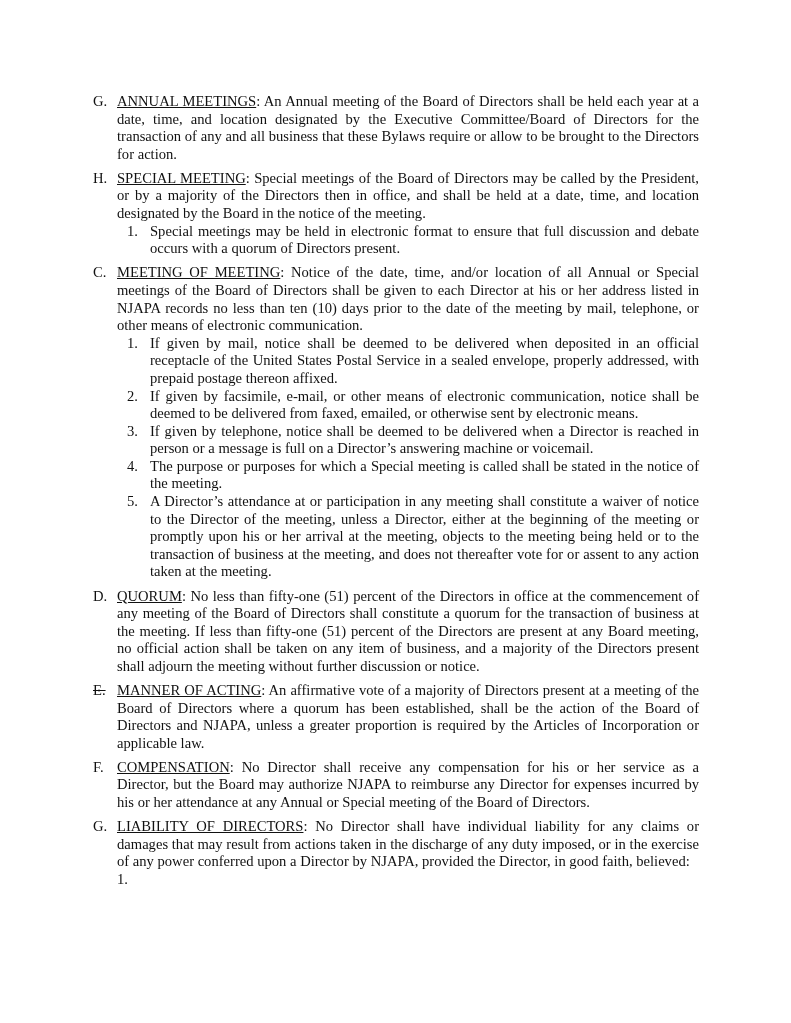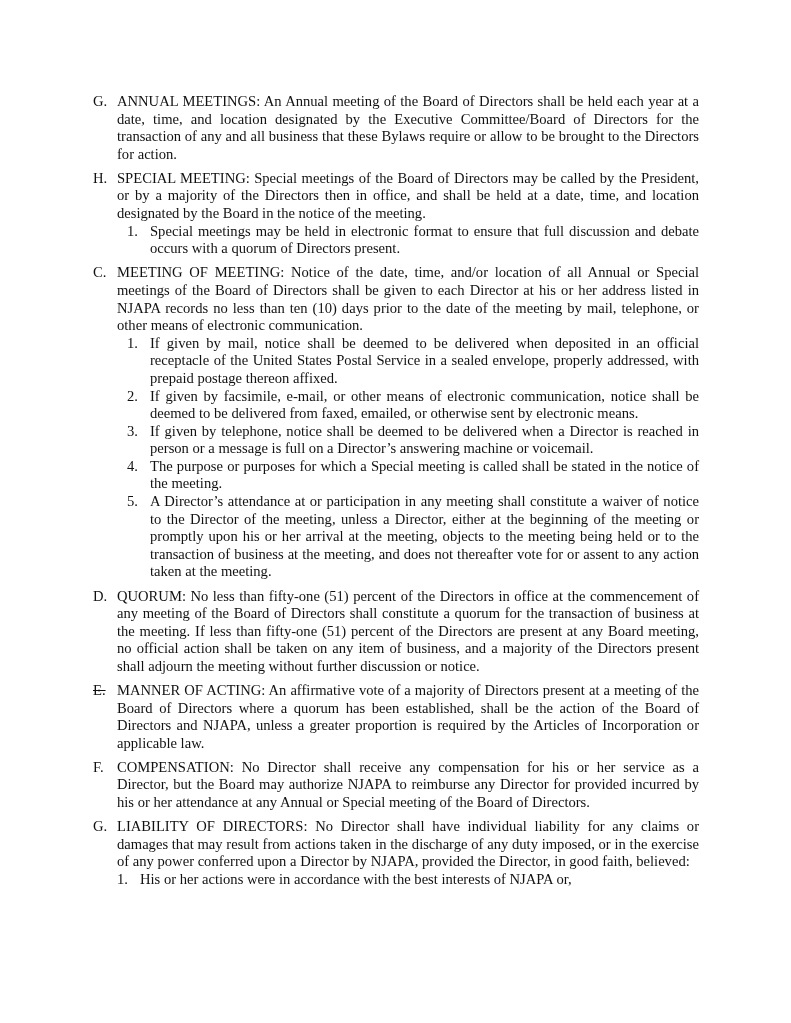--- a/index.html
+++ b/index.html
@@ -19,21 +19,21 @@
     padding-left: 24px;
     margin-bottom: 6.5px;
     text-align: justify;
   }
   .section .letter {
     position: absolute;
     left: 0;
     top: 0;
   }
   .section .letter.struck { text-decoration: line-through; }
-  .heading { }
+  .heading { text-decoration: underline; }
   .items { margin: 0; padding: 0; }
   .item {
     position: relative;
     padding-left: 23px;
     margin-left: 10px;
     text-align: justify;
   }
   .item .num { position: absolute; left: 0; top: 0; }
   .items.tight .item { margin-left: 0; }
 </style>
@@ -90,27 +90,26 @@
     <span class="heading">QUORUM</span><span>: No less than fifty-one (51) percent of the Directors in office at the commencement of any meeting of the Board of Directors shall constitute a quorum for the transaction of business at the meeting. If less than fifty-one (51) percent of the Directors are present at any Board meeting, no official action shall be taken on any item of business, and a majority of the Directors present shall adjourn the meeting without further discussion or notice.</span>
   </div>
 
   <div class="section">
     <span class="letter struck">E.</span>
     <span class="heading">MANNER OF ACTING</span><span>: An affirmative vote of a majority of Directors present at a meeting of the Board of Directors where a quorum has been established, shall be the action of the Board of Directors and NJAPA, unless a greater proportion is required by the Articles of Incorporation or applicable law.</span>
   </div>
 
   <div class="section">
     <span class="letter">F.</span>
-    <span class="heading">COMPENSATION</span><span>: No Director shall receive any compensation for his or her service as a Director, but the Board may authorize NJAPA to reimburse any Director for provided incurred by his or her attendance at any Annual or Special meeting of the Board of Directors.</span>
+    <span class="heading">COMPENSATION</span><span>: No Director shall receive any compensation for his or her service as a Director, but the Board may authorize NJAPA to reimburse any Director for expenses incurred by his or her attendance at any Annual or Special meeting of the Board of Directors.</span>
   </div>
 
   <div class="section">
     <span class="letter">G.</span>
     <span class="heading">LIABILITY OF DIRECTORS</span><span>: No Director shall have individual liability for any claims or damages that may result from actions taken in the discharge of any duty imposed, or in the exercise of any power conferred upon a Director by NJAPA, provided the Director, in good faith, believed:</span>
     <div class="items tight">
       <div class="item">
         <span class="num">1.</span>
-        <span>His or her actions were in accordance with the best interests of NJAPA or,</span>
       </div>
     </div>
   </div>
 
 </div>
 
 </body></html>

